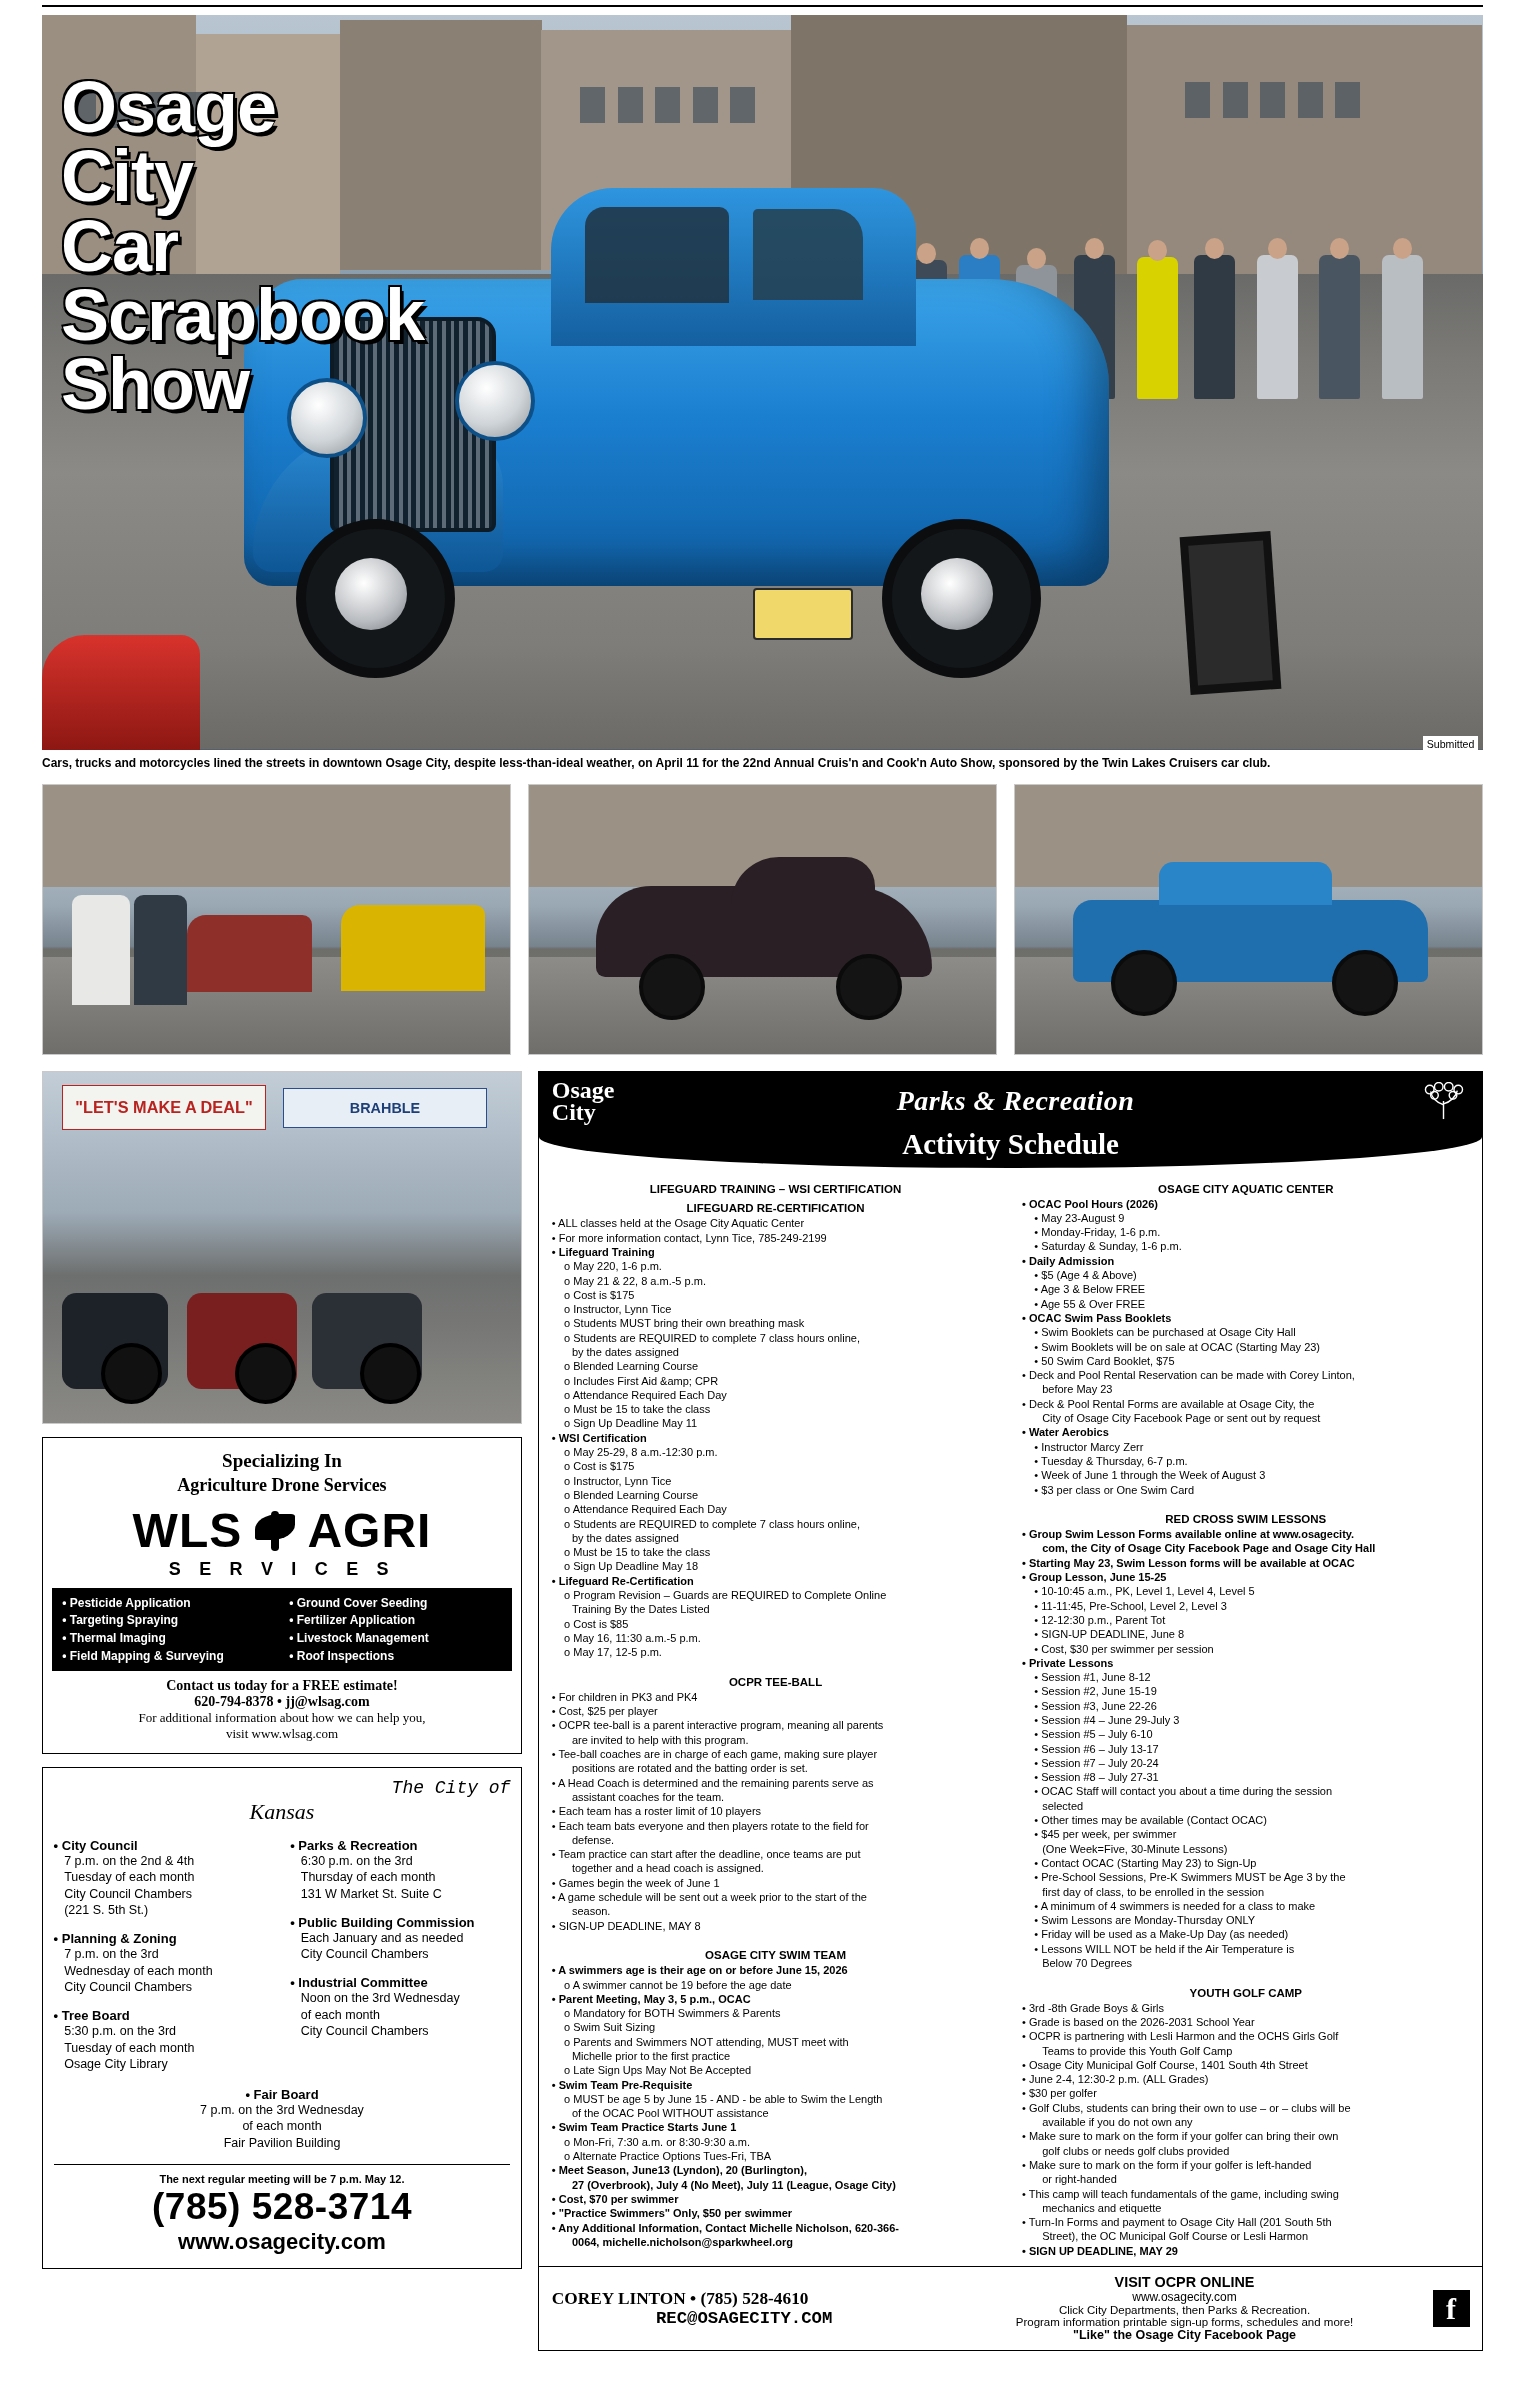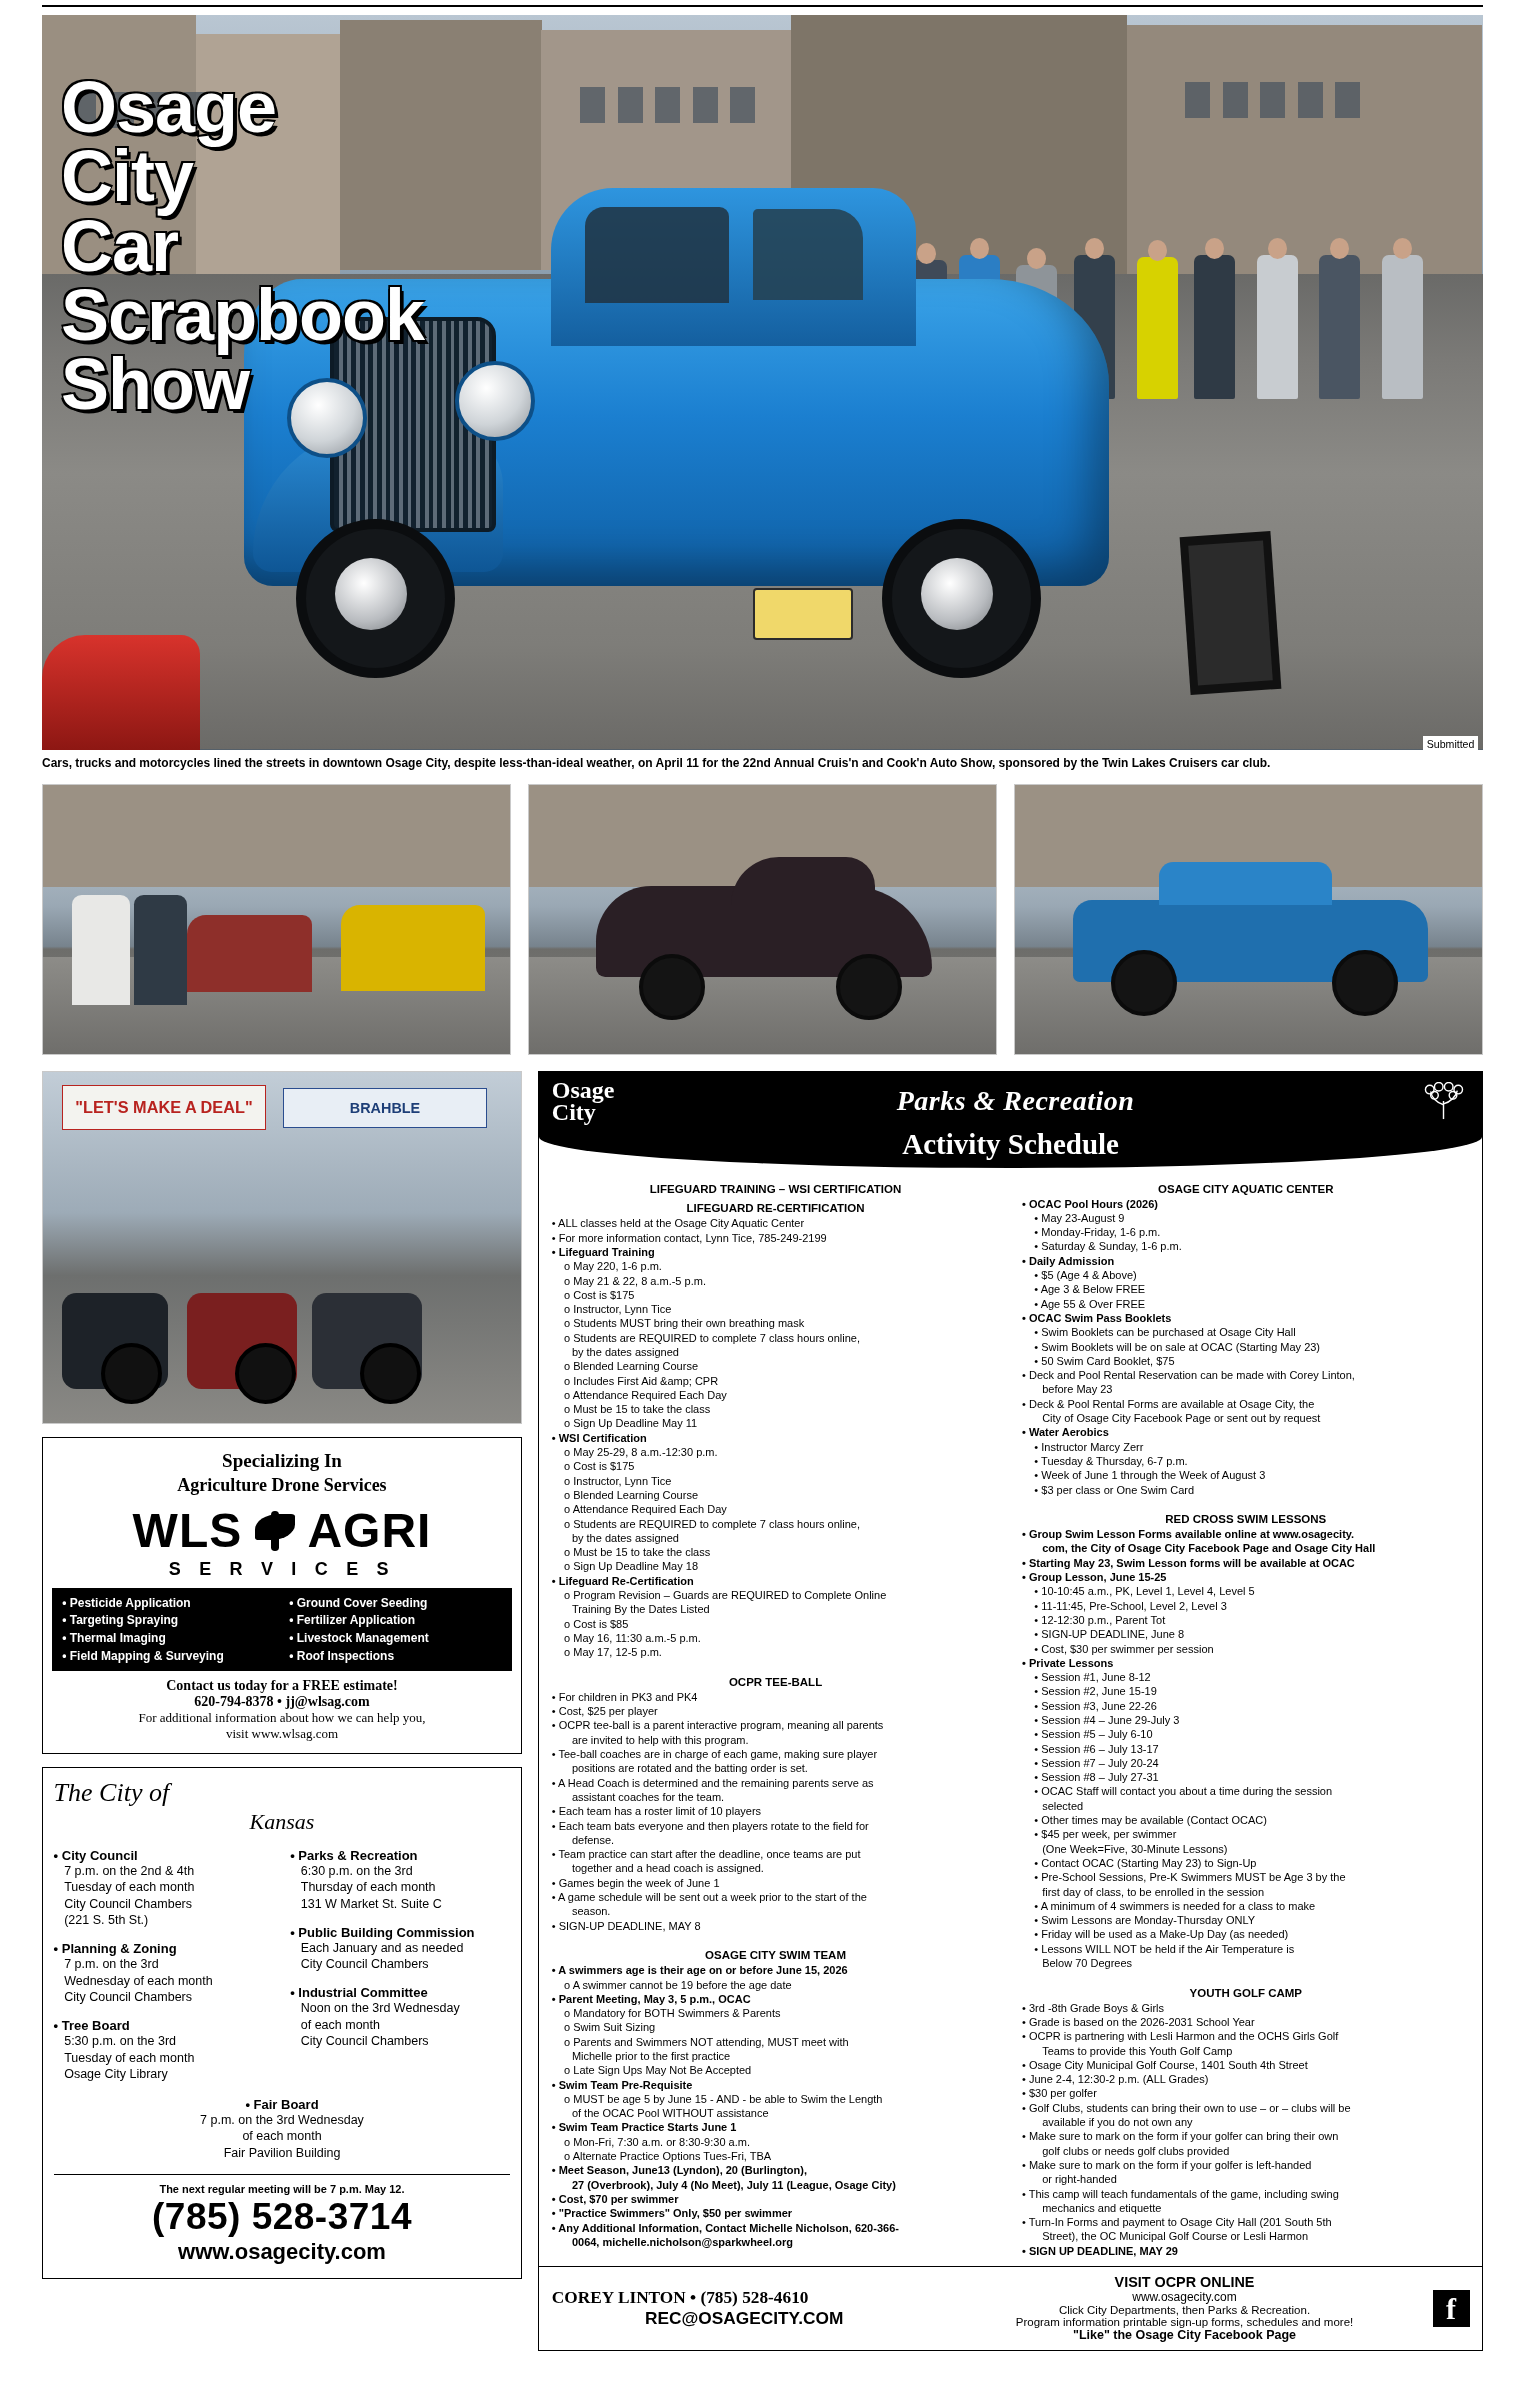--- a/index.html
+++ b/index.html
@@ -85,21 +85,21 @@
   .ad-band li{font-size:12px;font-weight:700;padding:1.9px 0;}
   .ad-band li:before{content:"• ";}
   .ad-foot{text-align:center;margin-top:7.7px;font-family:"Liberation Serif",serif;}
   .ad-foot .l1{font-size:14px;font-weight:700;}
   .ad-foot .l2{font-size:14px;font-weight:700;}
   .ad-foot .l3{font-size:13px;}
   .ad-foot .l4{font-size:13px;}
 
   
   .citybox{border:1.4px solid #000;margin-top:13.4px;padding:9.6px 10.6px 12.5px 10.6px;}
-  .city-the{text-align:left;font-family:Liberation Serif, serif;font-style:italic;font-size:26px;}
+  .city-the{text-align:right;font-family:Liberation Mono, monospace;font-style:italic;font-size:18px;}
   .city-name{text-align:center;font-family:"Liberation Serif",serif;font-style:italic;font-size:59px;font-weight:700;line-height:1;margin-top:-2.9px;}
   .city-ks{text-align:center;font-family:"Liberation Serif",serif;font-style:italic;font-size:22px;margin-top:1px;}
   .city-cols{display:flex;gap:16.3px;margin-top:12.5px;}
   .city-cols>div{flex:1;}
   .cb{margin-bottom:12.5px;}
   .cb .t{font-size:13px;font-weight:700;}
   .cb .t:before{content:"• ";}
   .cb .d{font-size:12.5px;padding-left:10.6px;line-height:1.32;}
   .fairboard{text-align:center;margin-top:1.9px;}
   .fairboard .t{font-size:13px;font-weight:700;}
@@ -120,21 +120,21 @@
   .pr-col{flex:1;}
   .hl{text-align:center;font-size:11.5px;font-weight:700;line-height:1.3;margin-top:4.8px;}
   .b-item{font-size:11px;line-height:1.3;padding-left:7.7px;text-indent:-5.8px;}
   .b-item.bold{font-weight:700;}
   .o-item{font-size:11px;line-height:1.3;padding-left:19px;text-indent:-4.8px;}
   .cont{font-size:11px;line-height:1.3;padding-left:22px;}
   .sec-gap{height:10.6px;}
   .pr-foot{border-top:1.4px solid #000;display:flex;align-items:center;padding:7.7px 12.5px;gap:12.5px;}
   .pr-foot-left{flex:1;}
   .pr-foot-left .l1{font-family:"Liberation Serif",serif;font-size:17.3px;font-weight:700;}
-  .pr-foot-left .l2{font-family:Liberation Sans, sans-serif;font-size:17.3px;font-weight:700;}
+  .pr-foot-left .l2{font-family:Liberation Mono, monospace;font-size:17.3px;font-weight:700;}
   .pr-foot-right{width:471px;text-align:center;}
   .pr-foot-right .t{font-size:14.4px;font-weight:700;}
   .pr-foot-right .u{font-size:12px;}
   .pr-foot-right .s{font-size:11.5px;}
   .pr-foot-right .q{font-size:12.5px;font-weight:700;}
   .fb{width:37px;height:37px;background:#000;color:#fff;font-family:"Liberation Serif",serif;font-weight:700;font-size:30px;line-height:37px;text-align:center;}
 </style>
 </head>
 <body>
 

